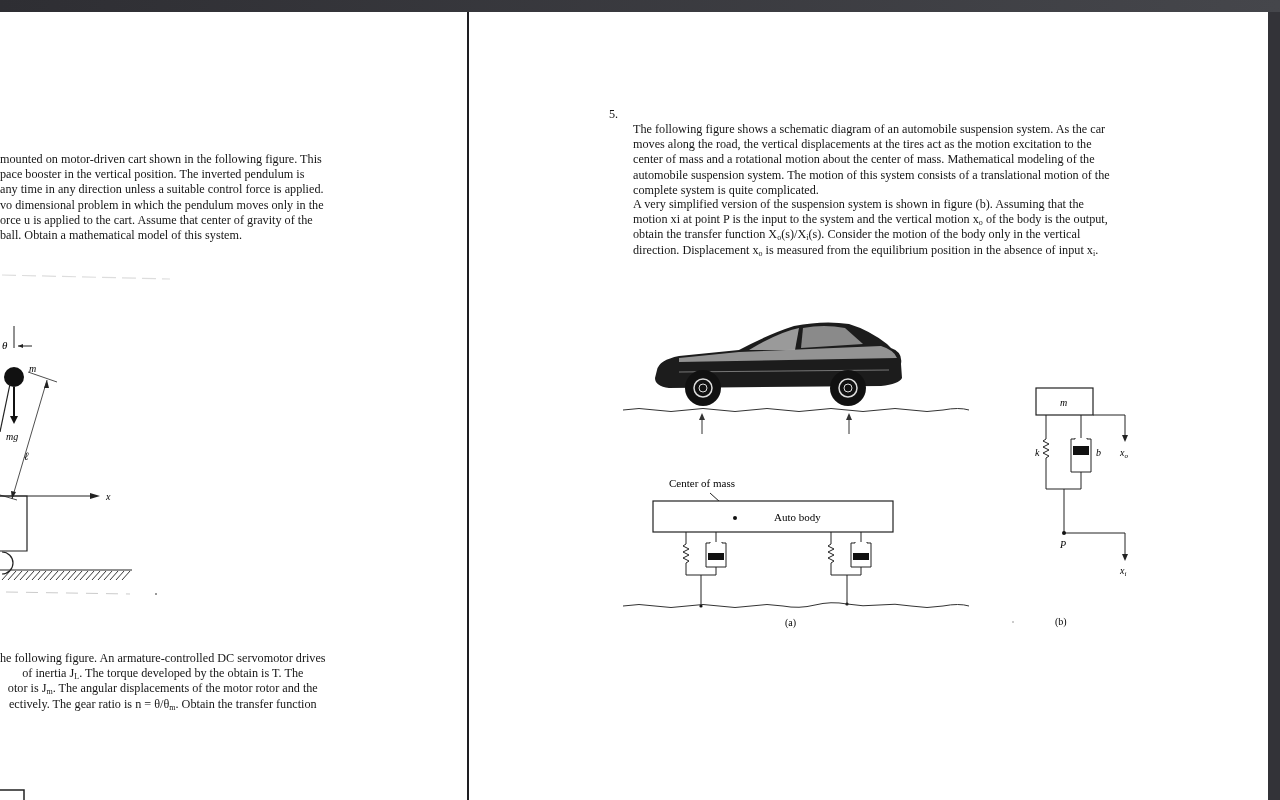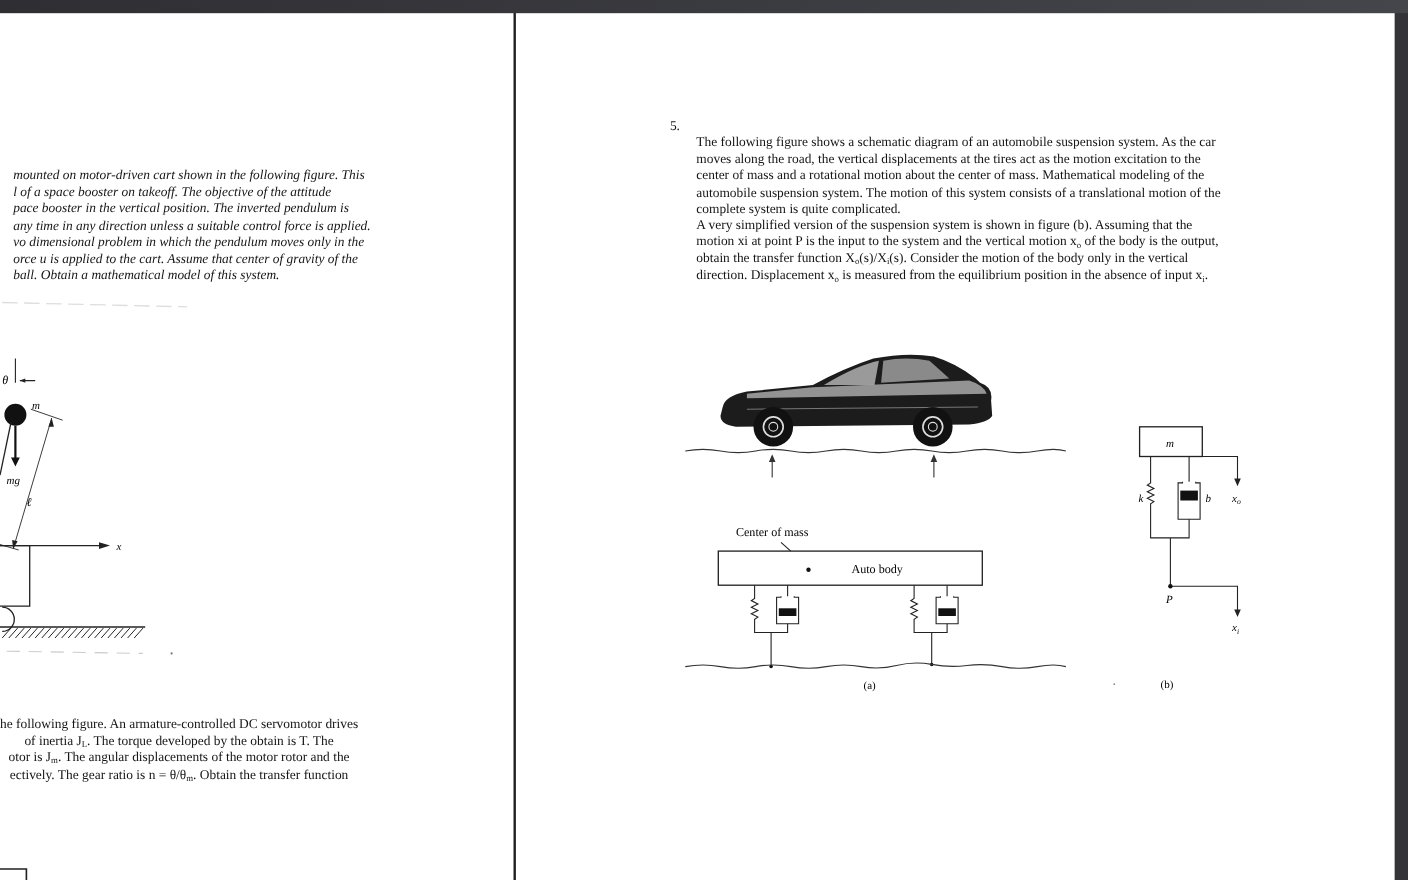--- a/index.html
+++ b/index.html
@@ -30,23 +30,22 @@
   .para div { height: 15.2px; }
   .sub { font-size: 8px; vertical-align: -2px; }
   svg text { font-family: "Liberation Serif", "DejaVu Serif", serif; }
 </style>
 </head>
 <body>
 
 <div class="topbar"></div>
 
 <div class="page" id="page-left">
-  <div class="para" style="left:12px; top:140px;font-style:italic;">
+  <div class="para" style="left:0; top:140px;">
     <div> mounted on motor-driven cart shown in the following figure. This</div>
-    <div>l of a space booster on takeoff. The objective of the attitude</div>
     <div>pace booster in the vertical position. The inverted pendulum is</div>
     <div>any time in any direction unless a suitable control force is applied.</div>
     <div>vo dimensional problem in which the pendulum moves only in the</div>
     <div>orce u is applied to the cart. Assume that center of gravity of the</div>
     <div>ball. Obtain a mathematical model of this system.</div>
   </div>
 
   <svg style="position:absolute; left:0; top:255px;" width="200" height="20">
     <line x1="2" y1="8" x2="170" y2="12" stroke="#ddd" stroke-width="1.2" stroke-dasharray="14 6"></line>
   </svg>

